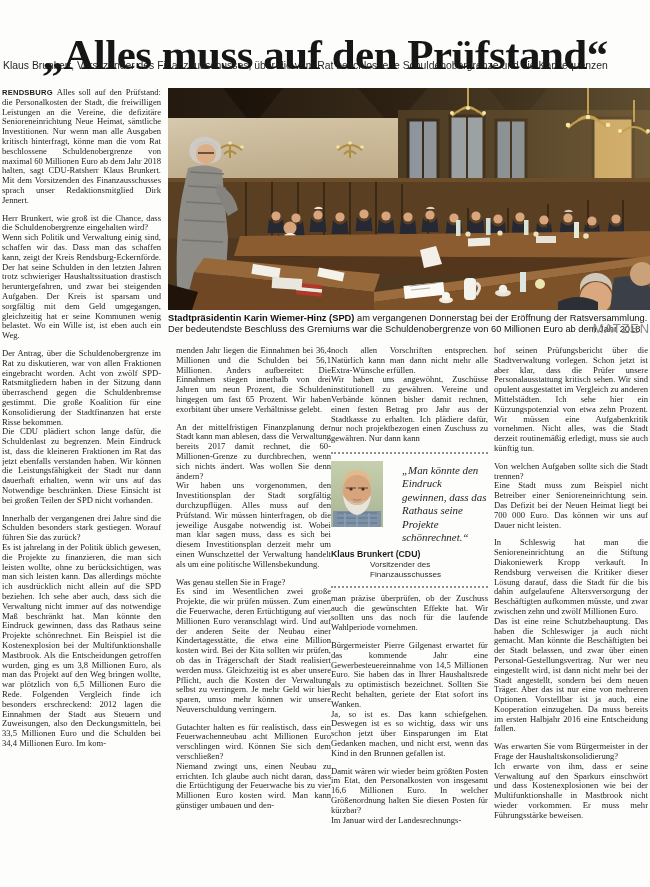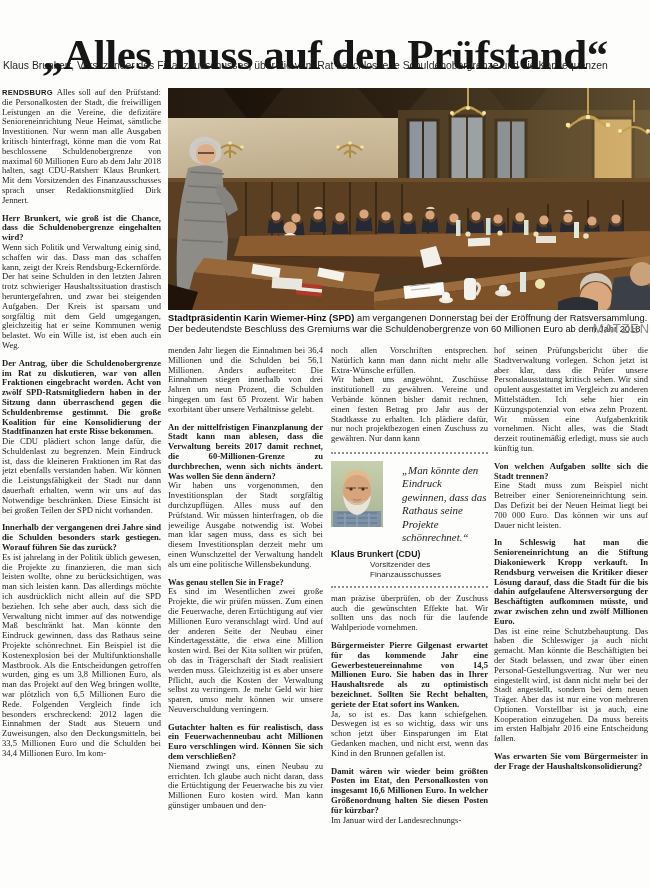--- a/index.html
+++ b/index.html
@@ -14,28 +14,28 @@
   }
   .subtitle{
     position:absolute;left:3px;top:60px;width:644px;
     font-family:"Liberation Sans", sans-serif;font-size:10.4px;color:#1f1f1f;
   }
   .col{
     position:absolute;text-align:justify;font-size:8.6px;line-height:9.8px;
     color:#1d1d1d;overflow:hidden;hyphens:auto;-webkit-hyphens:auto;
   }
   .col p{margin:0;}
-  .col p.q{font-weight:bold;margin-top:8px;}
+  .col p.q{font-weight:normal;margin-top:8px;}
   .col p.lead{}
   .dateline{
     font-family:"Liberation Sans", sans-serif;font-weight:bold;font-size:7.6px;
     letter-spacing:.2px;
   }
   #col1{left:2px;top:88px;width:159px;height:796px;}
-  #col2{left:168px;top:346px;width:155px;height:538px;}
+  #col2{left:176px;top:346px;width:155px;height:538px;}
   #col3{left:331px;top:346px;width:157px;height:538px;}
   #col4{left:494px;top:346px;width:154px;height:538px;}
   .photo{
     position:absolute;left:168px;top:88px;width:482px;height:222px;
     background:#3a2b1a;overflow:hidden;
   }
   .caption{
     position:absolute;left:168px;top:313px;width:482px;
     font-family:"Liberation Sans", sans-serif;font-size:9.3px;line-height:11.2px;
     color:#121212;text-align:left;
@@ -301,13 +301,14 @@
     </div>
 </div>
 
 <div id="col4" class="col">
     <p class="a">hof seinen Prüfungsbericht über die Stadtverwaltung vorlegen. Schon jetzt ist aber klar, dass die Prüfer unsere Personalausstattung kritisch sehen. Wir sind opulent ausgestattet im Vergleich zu anderen Mittelstädten. Ich sehe hier ein Kürzungspotenzial von etwa zehn Prozent. Wir müssen eine Aufgabenkritik vornehmen. Nicht alles, was die Stadt derzeit routinemäßig erledigt, muss sie auch künftig tun.</p>
     <p class="q">Von welchen Aufgaben sollte sich die Stadt trennen?</p>
     <p class="a">Eine Stadt muss zum Beispiel nicht Betreiber einer Senioreneinrichtung sein. Das Defizit bei der Neuen Heimat liegt bei 700 000 Euro. Das können wir uns auf Dauer nicht leisten.</p>
     <p class="q">In Schleswig hat man die Senioreneinrichtung an die Stiftung Diakoniewerk Kropp verkauft. In Rendsburg verweisen die Kritiker dieser Lösung darauf, dass die Stadt für die bis dahin aufgelaufene Altersversorgung der Beschäftigten aufkommen müsste, und zwar zwischen zehn und zwölf Millionen Euro.</p>
     <p class="a">Das ist eine reine Schutzbehauptung. Das haben die Schleswiger ja auch nicht gemacht. Man könnte die Beschäftigten bei der Stadt belassen, und zwar über einen Personal-Gestellungsvertrag. Nur wer neu eingestellt wird, ist dann nicht mehr bei der Stadt angestellt, sondern bei dem neuen Träger. Aber das ist nur eine von mehreren Optionen. Vorstellbar ist ja auch, eine Kooperation einzugehen. Da muss bereits im ersten Halbjahr 2016 eine Entscheidung fallen.</p>
     <p class="q">Was erwarten Sie vom Bürgermeister in der Frage der Haushaltskonsolidierung?</p>
+    <p class="a">Ich erwarte von ihm, dass er seine Verwaltung auf den Sparkurs einschwört und dass Kostenexplosionen wie bei der Multifunktionshalle in Mastbrook nicht wieder vorkommen. Er muss mehr Führungsstärke beweisen.</p>
   </div>
 
 </body></html>

